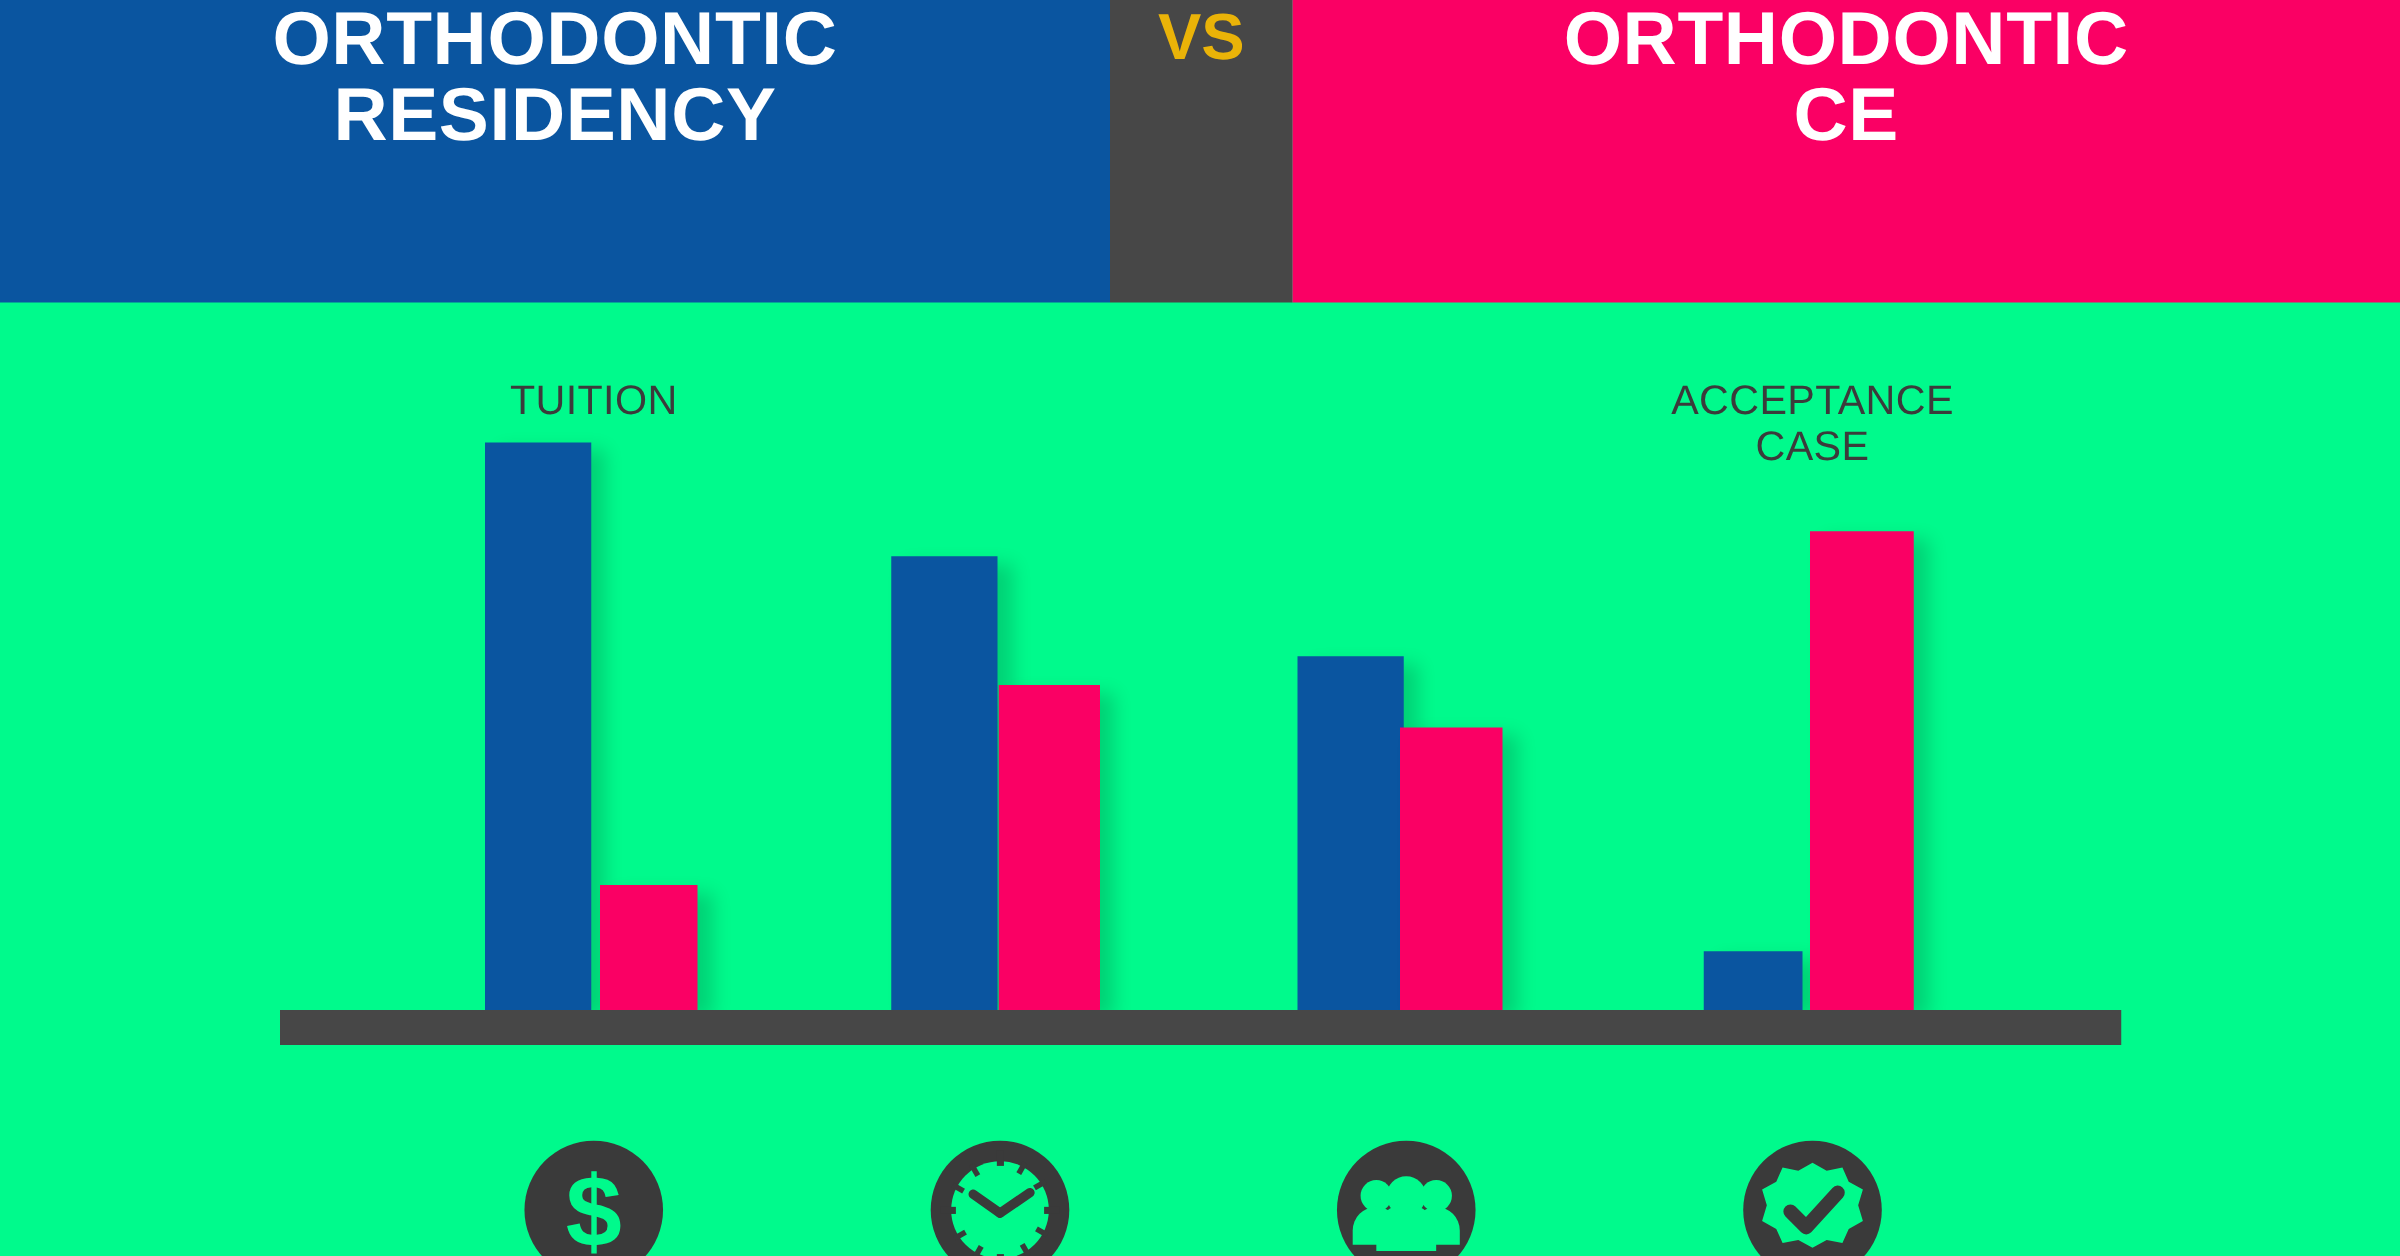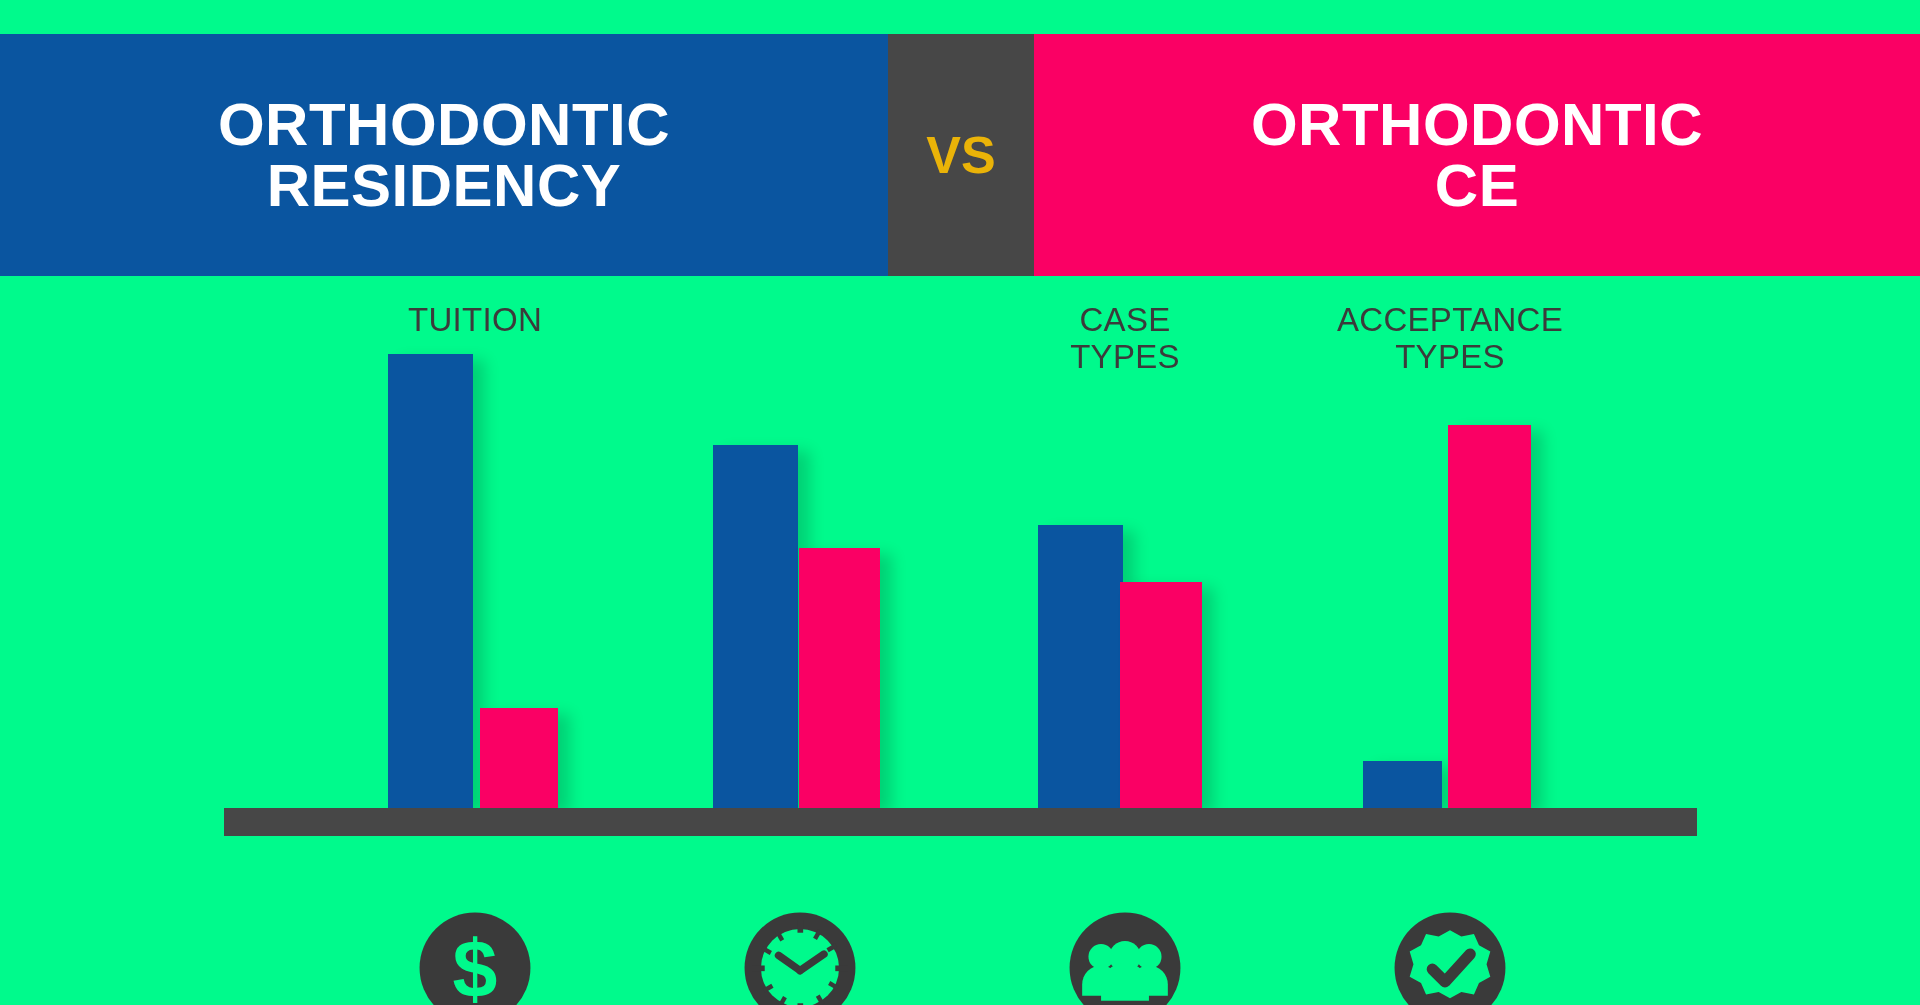--- a/index.html
+++ b/index.html
@@ -8,21 +8,21 @@
     width:1920px;height:1005px;
     background:#00FA8C;
     font-family:"Liberation Sans", sans-serif;
     overflow:hidden;
     position:relative;
   }
   #stage{position:absolute;left:0;top:0;width:1920px;height:1005px;overflow:hidden;}
 
   
   .header{position:absolute;left:0;top:0;width:1920px;height:242px;}
-  .hdr-panel{position:absolute;top:0;height:242px;display:flex;align-items:center;justify-content:center;box-sizing:border-box;margin-top:34px;}
+  .hdr-panel{position:absolute;top:0;height:242px;display:flex;justify-content:center;box-sizing:border-box;}
   .hdr-left{left:0;width:888px;background:#0A55A0;}
   .hdr-mid{left:888px;width:146px;background:#474747;}
   .hdr-right{left:1034px;width:886px;background:#FA0064;}
   .hdr-title{
     color:#ffffff;
     font-size:60px;
     font-weight:bold;
     line-height:1.02;
     text-align:center;
     letter-spacing:0.5px;
@@ -141,22 +141,20 @@
             <rect x="47" y="16" width="3.5" height="8" transform="rotate(300 50 50)"></rect>
             <rect x="47" y="16" width="3.5" height="8" transform="rotate(330 50 50)"></rect>
           </g>
           <line x1="50" y1="52" x2="33" y2="40" stroke="#3A3A3A" stroke-width="6" stroke-linecap="round"></line>
           <line x1="50" y1="52" x2="69" y2="39" stroke="#3A3A3A" stroke-width="6" stroke-linecap="round"></line>
         </svg>
       </div>
     </div>
 
     <div class="group" style="left:1000px;width:250px;">
-      <div class="grp-label">CASE
-TYPES</div>
       <div class="bars">
         <div class="bar bar-blue" style="left:38px;width:85px;height:283px;"></div>
         <div class="bar bar-pink" style="left:120px;width:82px;height:226px;"></div>
       </div>
       <div class="icon-wrap">
         <svg viewBox="0 0 100 100" xmlns="http://www.w3.org/2000/svg">
           <circle cx="50" cy="50" r="44" fill="#3A3A3A"></circle>
           <g fill="#00FA8C">
             <circle cx="31" cy="41" r="10"></circle>
             <path d="M16 72 v-9 a15 15 0 0 1 30 0 v9 z"></path>
@@ -164,21 +162,21 @@
             <path d="M54 72 v-9 a15 15 0 0 1 30 0 v9 z"></path>
             <circle cx="50" cy="41" r="12.5"></circle>
             <path d="M31 76 v-11 a19 19 0 0 1 38 0 v11 z"></path>
           </g>
         </svg>
       </div>
     </div>
 
     <div class="group" style="left:1325px;width:250px;">
       <div class="grp-label">ACCEPTANCE
-TYPES</div>
+CASE</div>
       <div class="bars">
         <div class="bar bar-blue" style="left:38px;width:79px;height:47px;"></div>
         <div class="bar bar-pink" style="left:123px;width:83px;height:383px;"></div>
       </div>
       <div class="icon-wrap">
         <svg viewBox="0 0 100 100" xmlns="http://www.w3.org/2000/svg">
           <circle cx="50" cy="50" r="44" fill="#3A3A3A"></circle>
           <path d="M50 20
                    l9 5 l10 -2 l4 9 l9 5 l-3 10 l3 10 l-9 5 l-4 9 l-10 -2 l-9 5
                    l-9 -5 l-10 2 l-4 -9 l-9 -5 l3 -10 l-3 -10 l9 -5 l4 -9 l10 2 z" fill="#00FA8C"></path>

